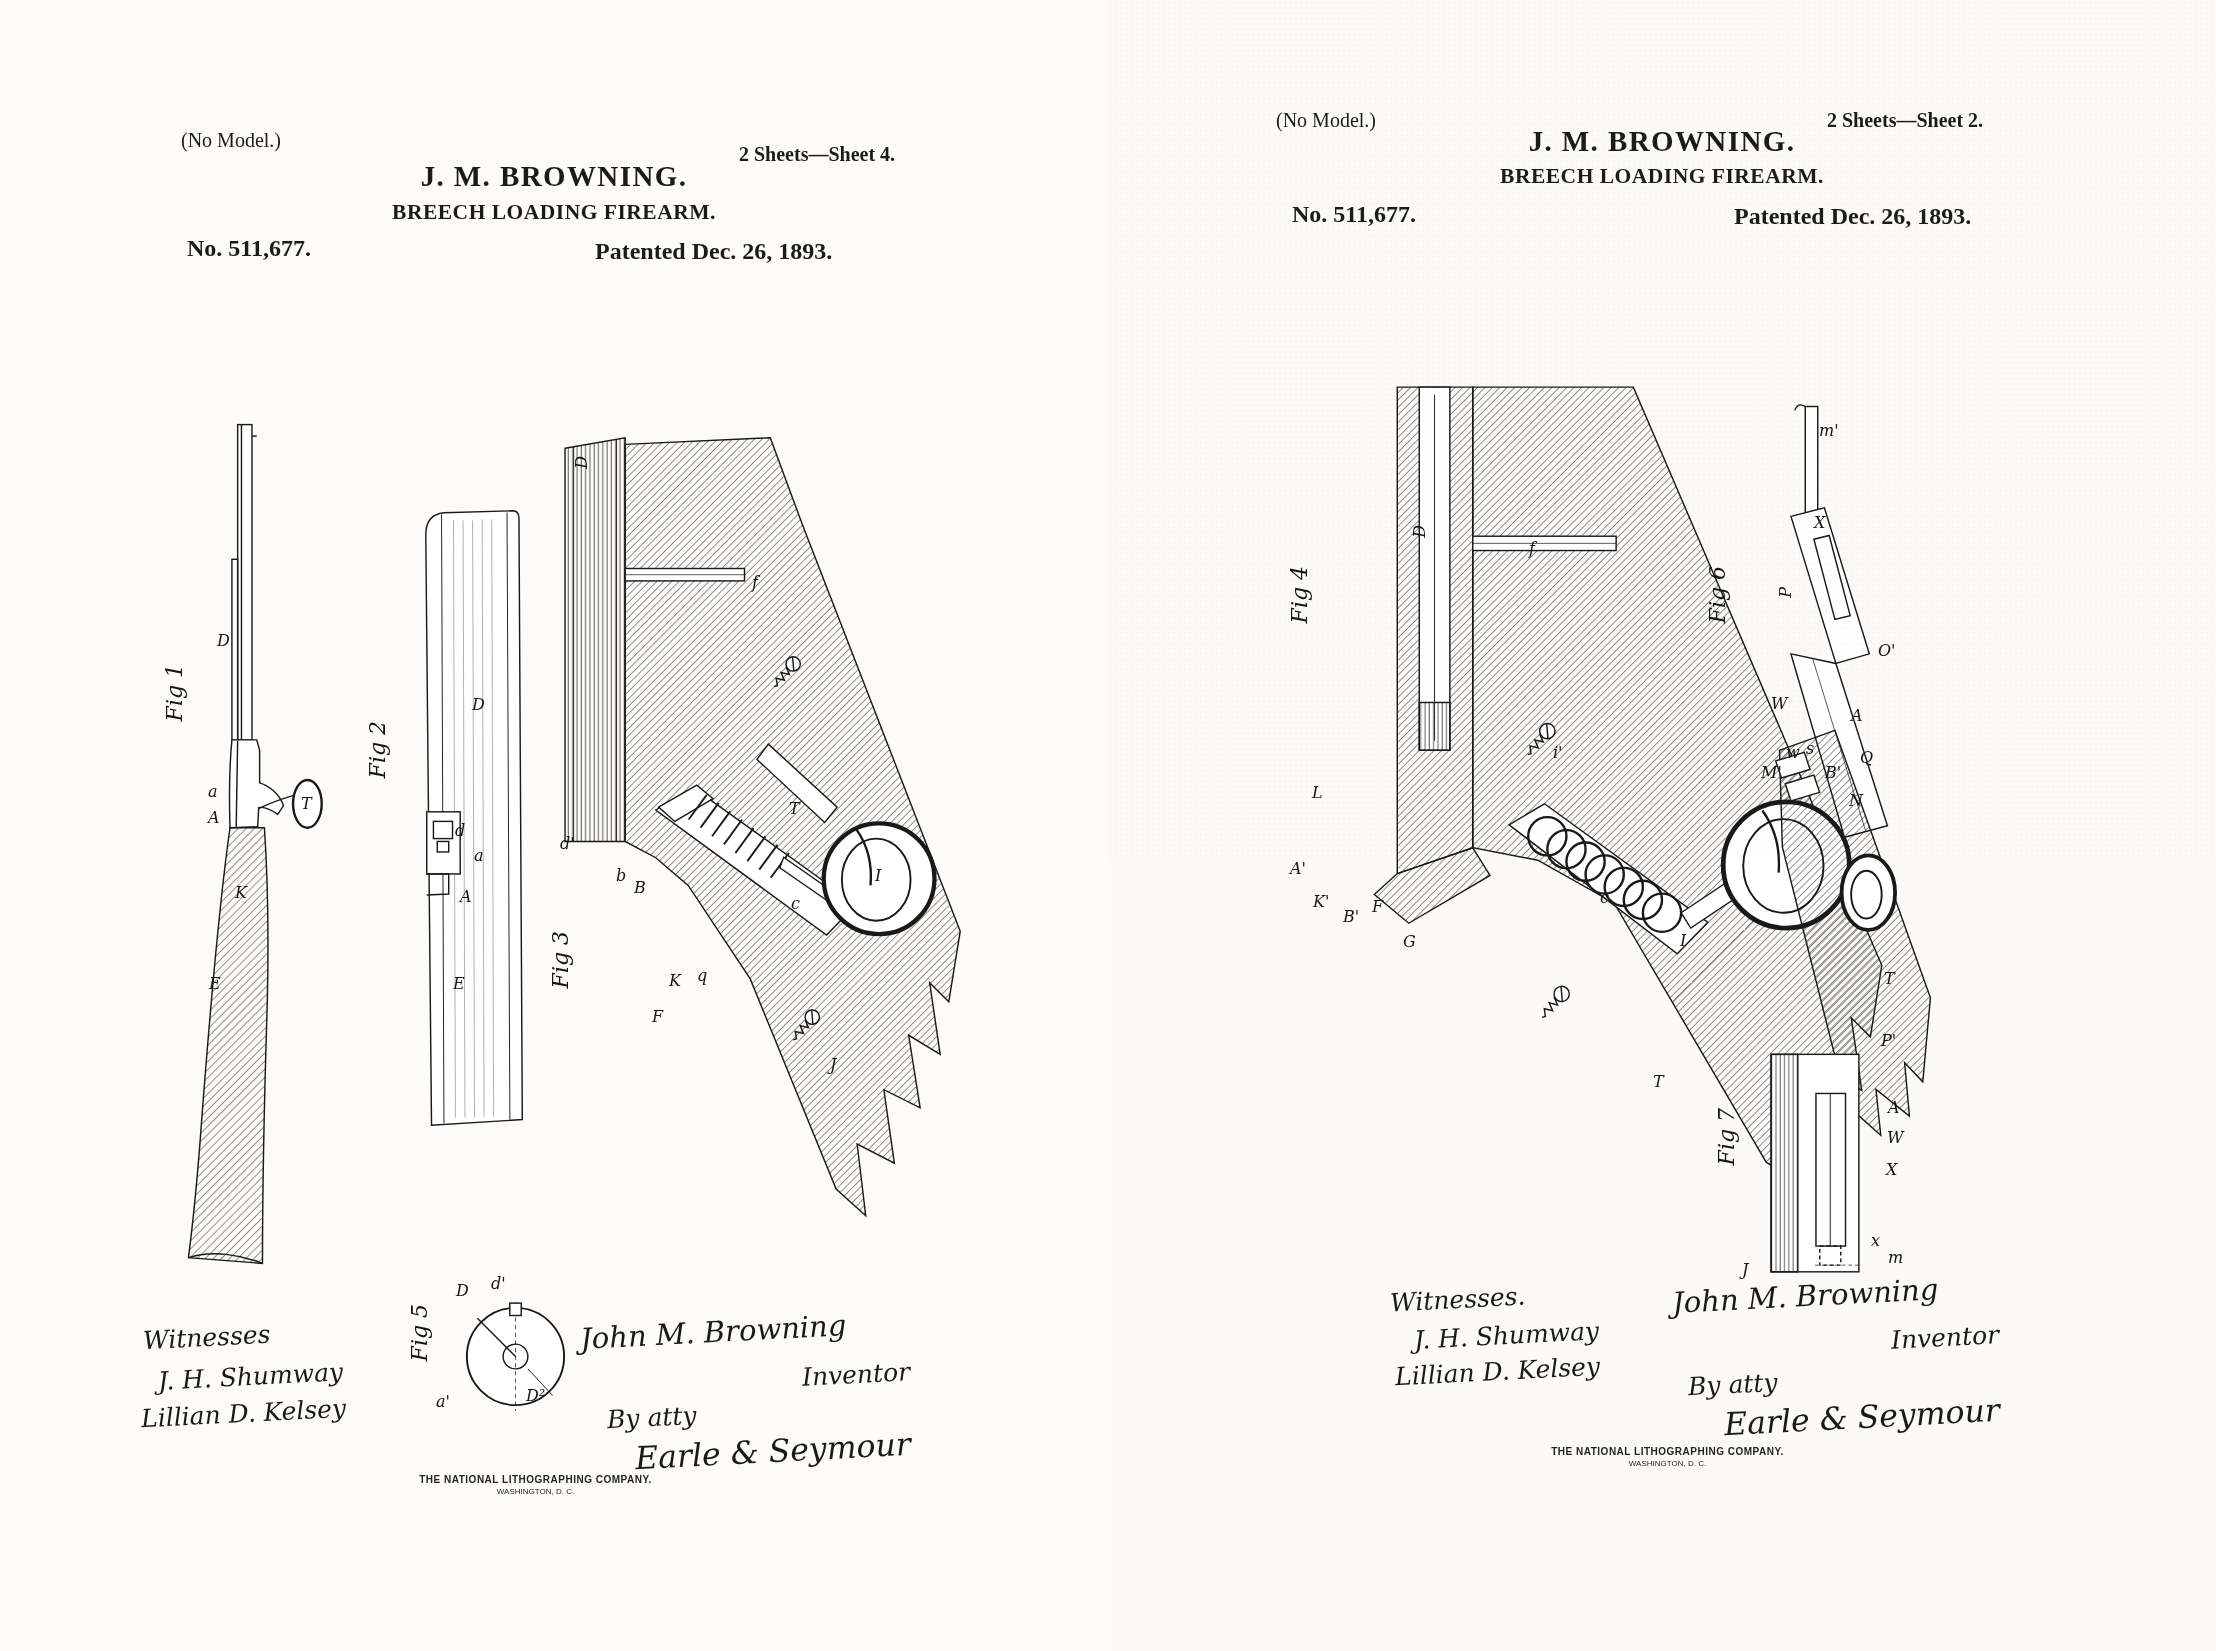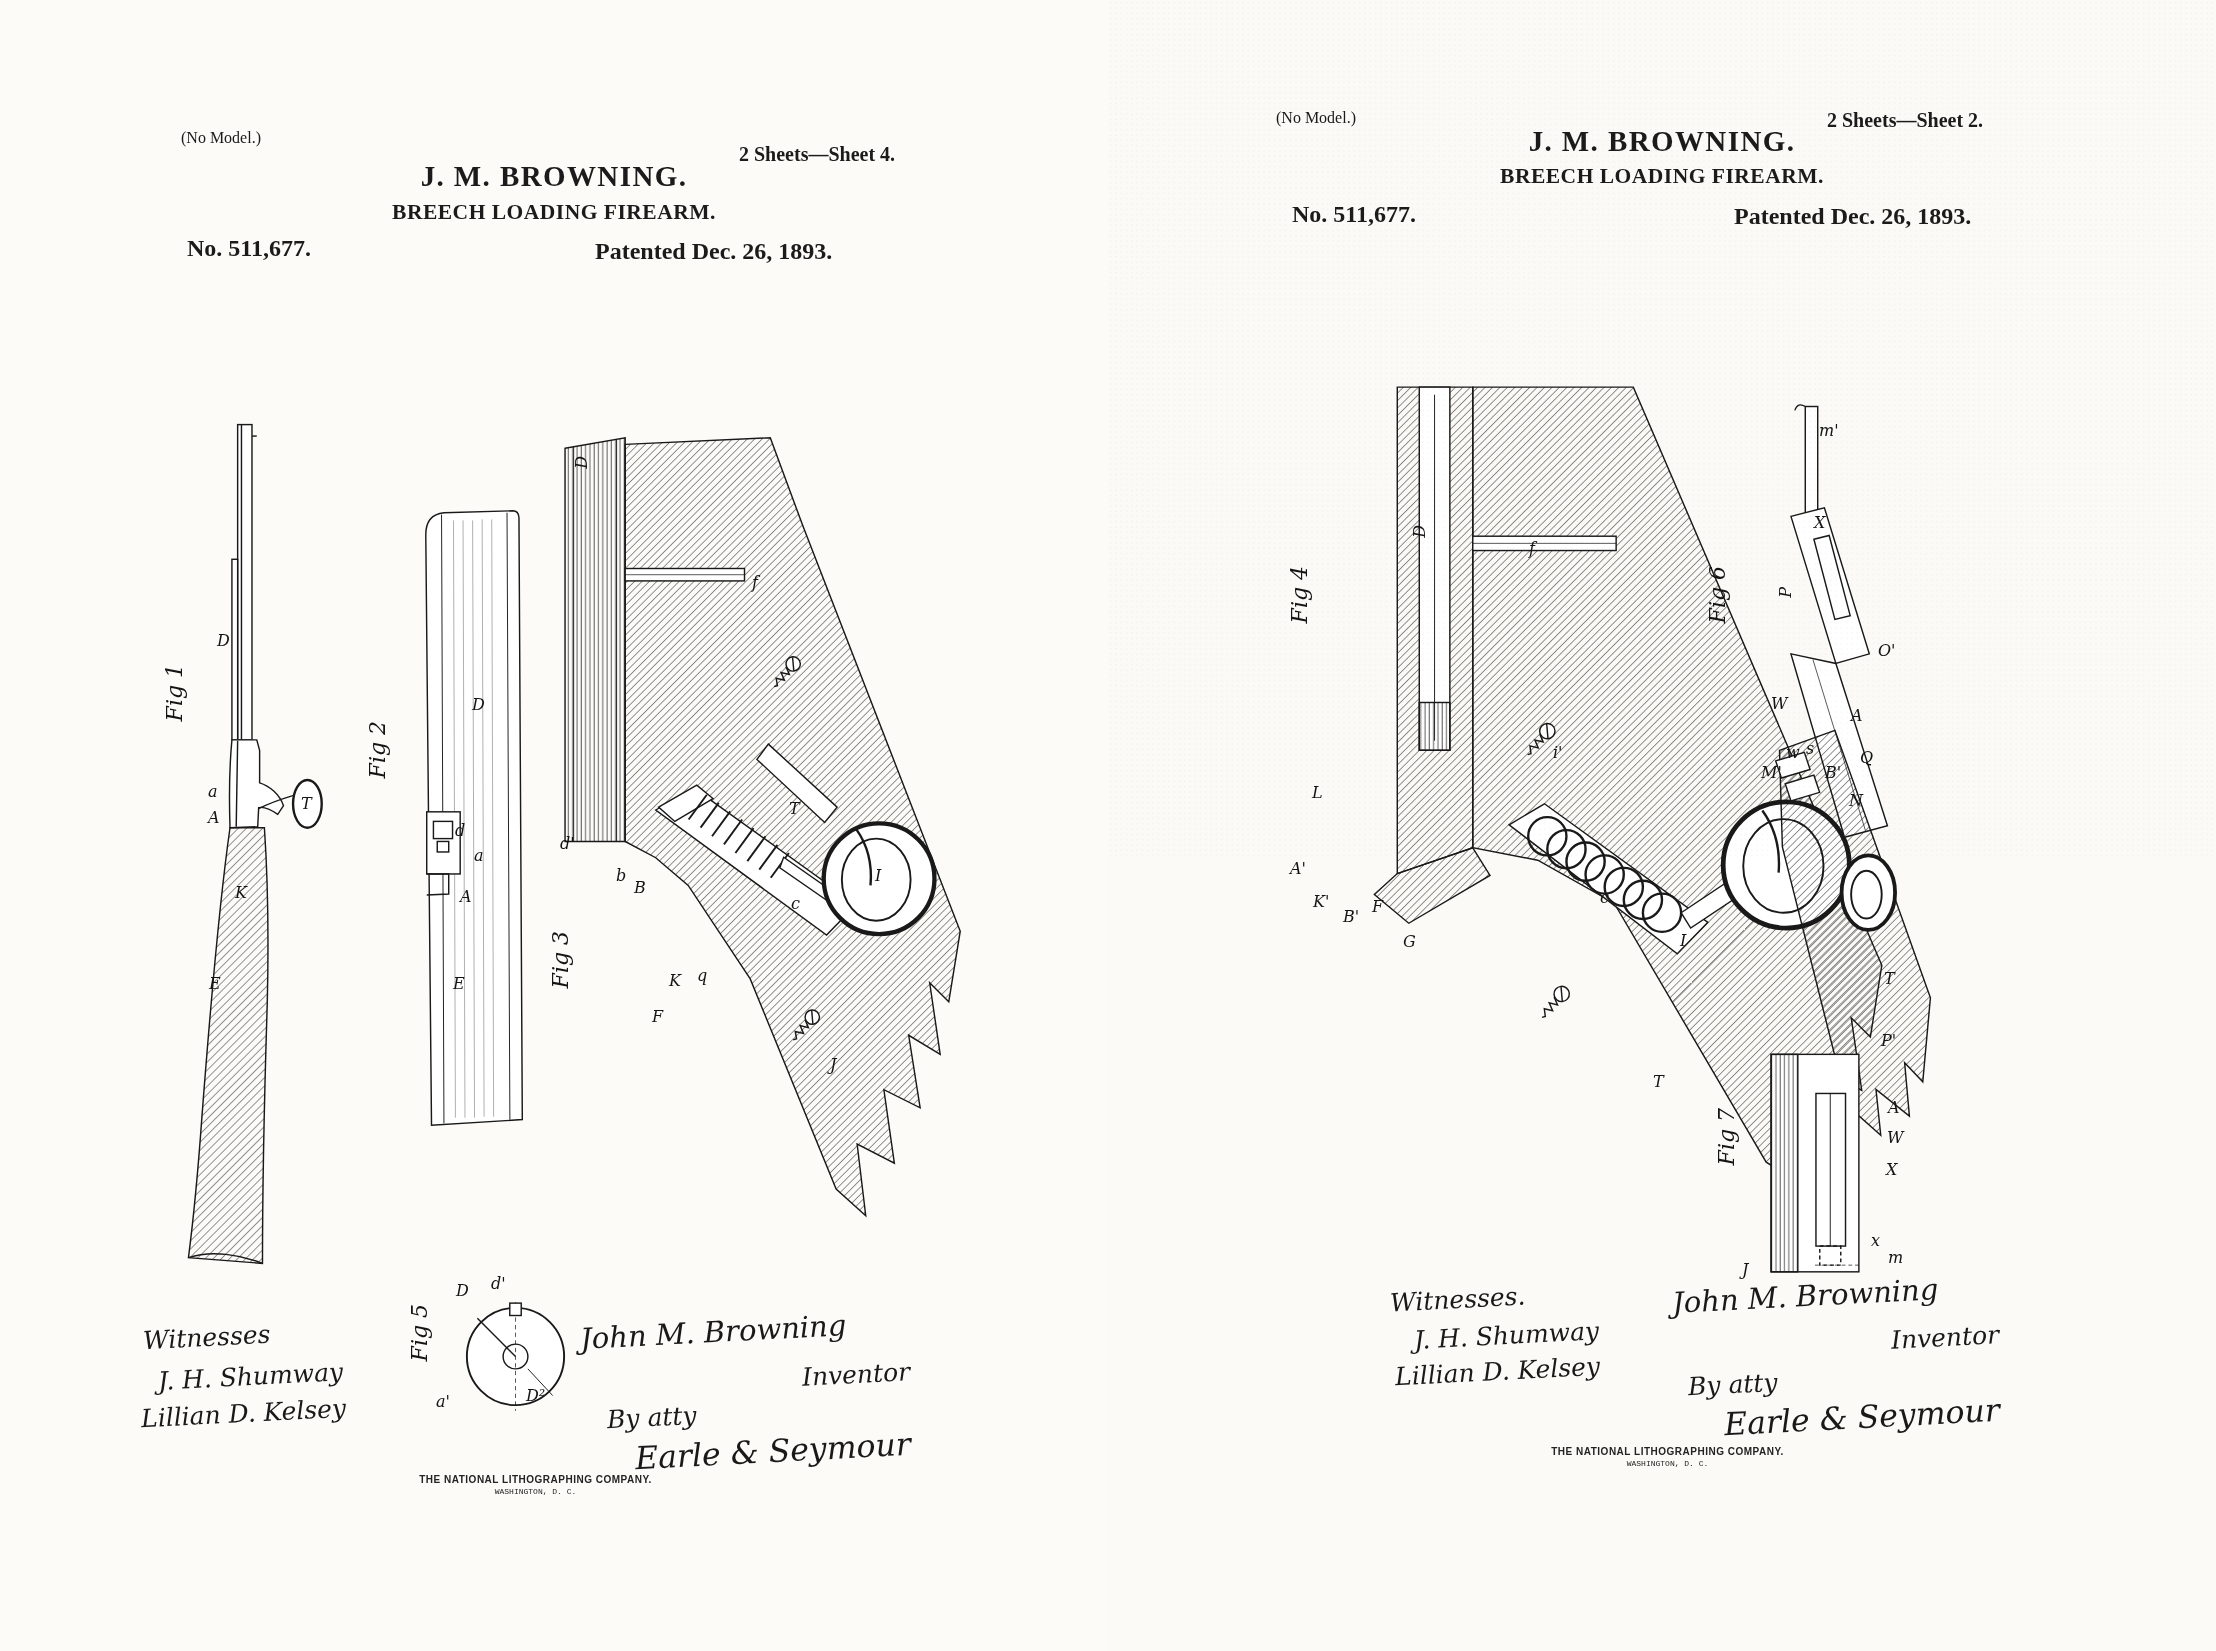--- a/index.html
+++ b/index.html
@@ -6,40 +6,40 @@
   html,body{margin:0;padding:0;background:#e8e6e0;}
   .canvas{position:relative;width:2216px;height:1652px;background:#fcfbf8;overflow:hidden;
           font-family:"Liberation Serif",serif;color:#1b1b1b;}
   .sheet{position:absolute;top:0;width:1108px;height:1652px;background:#fcfbf8;}
   .s1{left:0;}
   .s2{left:1108px;background:#fbfaf6;}
   .s2::after{content:"";position:absolute;inset:0 0 48% 0;pointer-events:none;opacity:.55;
              background-image:radial-gradient(rgba(0,0,0,0.055) 0.6px, transparent 0.7px);
              background-size:5.3px 5.3px;}
   .hdr{position:absolute;white-space:nowrap;}
-  .no-model{font-size:16px;}
+  .no-model{font-size:20px;}
   .sheet-label{font-size:20px;font-weight:bold;}
   .pname{left:0;width:1108px;text-align:center;font-size:29px;font-weight:bold;letter-spacing:1.4px;}
   .ptitle{left:0;width:1108px;text-align:center;font-size:21.5px;font-weight:bold;letter-spacing:0.5px;}
   .pnum{font-size:24px;font-weight:bold;}
   .pdate{font-size:24px;font-weight:bold;}
   .fig{position:absolute;}
   .figlabel{position:absolute;font-family:"DejaVu Serif",serif;font-style:italic;font-size:22px;
             writing-mode:vertical-rl;transform:rotate(180deg);color:#141414;}
   .ref{position:absolute;font-family:"DejaVu Serif",serif;font-style:italic;font-size:16px;color:#141414;
        white-space:nowrap;}
   .refv{writing-mode:vertical-rl;transform:rotate(180deg);}
   .sig{position:absolute;font-family:"DejaVu Serif",serif;font-style:italic;color:#191919;
        transform:rotate(-3deg);white-space:nowrap;}
   .sig-small{font-size:25px;}
   .sig-big{font-size:29px;}
   .sig-huge{font-size:31.5px;}
   .litho{position:absolute;width:287px;text-align:center;font-family:"Liberation Sans",sans-serif;color:#232323;}
   .litho .l1{font-size:10px;font-weight:bold;letter-spacing:0.5px;}
-  .litho .l2{font-size:8px;margin-top:1.9px;font-family:Liberation Mono, monospace;}
+  .litho .l2{font-size:8px;margin-top:1.9px;}
   svg{display:block;overflow:visible;}
 </style>
 </head>
 <body>
 
 <div class="canvas">
 
   <section class="sheet s1">
 
     <div class="hdr no-model" style="left:181px;top:129px">(No Model.)</div>

